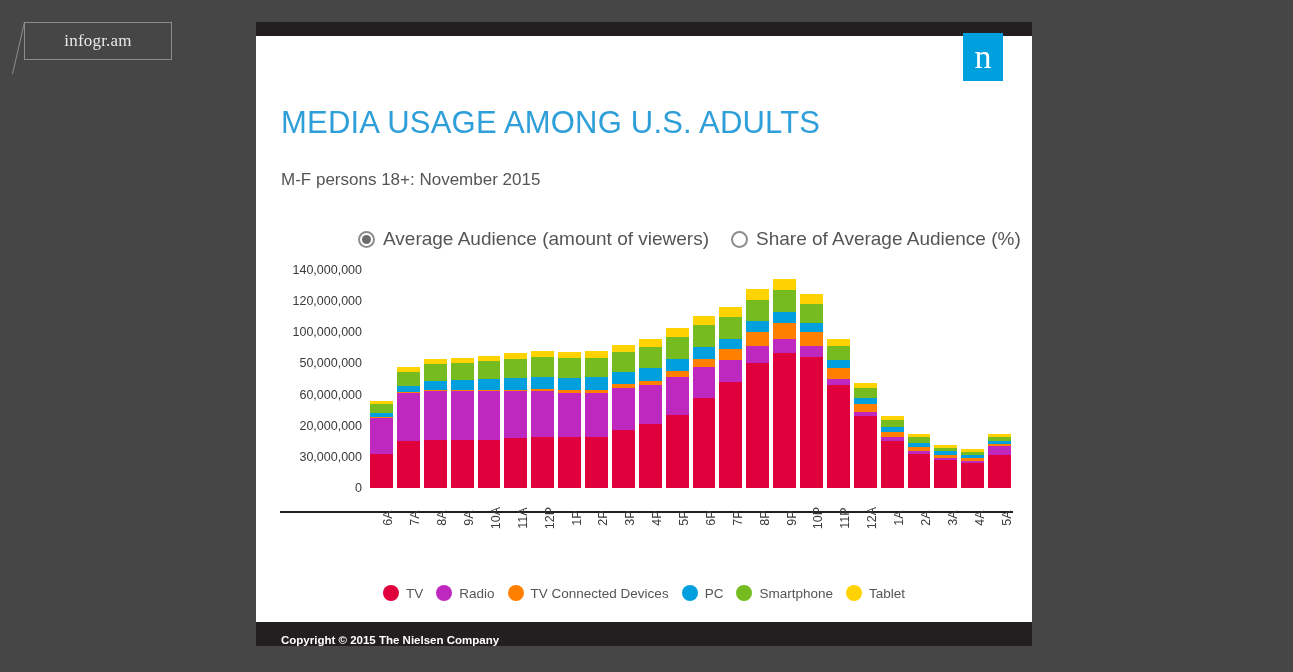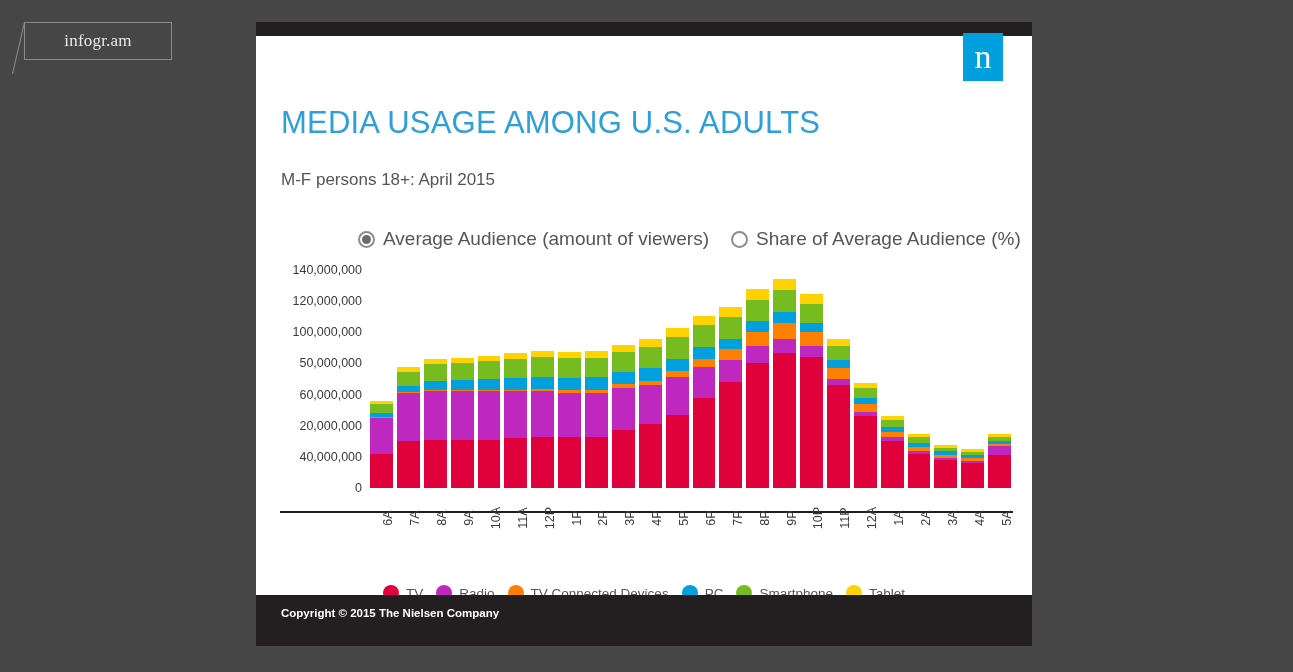--- a/index.html
+++ b/index.html
@@ -44,21 +44,21 @@
   }
   #nielsen-logo {
     position: absolute; right: 29px; top: 11px;
     width: 40px; height: 48px;
     background: #00a0df;
     color: #ffffff;
     font-family: "Liberation Serif", serif;
     font-size: 34px; line-height: 48px; text-align: center;
   }
   #footer {
-    position: absolute; left: 0; bottom: 0; width: 776px; height: 51px;
+    position: absolute; left: 0; bottom: 0; width: 776px; height: 24px;
     background: #231f20;
   }
   #footer .copy {
     position: absolute; left: 25px; top: 12px;
     color: #ffffff; font-size: 11.5px; font-weight: bold;
   }
 
   
   #chart-title {
     position: absolute; left: 25px; top: 83px;
@@ -154,42 +154,42 @@
 
   <div id="card">
 
     <div id="topbar"></div>
 
     <div id="nielsen-logo">
       <span>n</span>
     </div>
 
     <div id="chart-title">MEDIA USAGE AMONG U.S. ADULTS</div>
-    <div id="chart-subtitle">M-F persons 18+: April 2015</div>
+    <div id="chart-subtitle">M-F persons 18+: November 2015</div>
 
     <div id="mode-toggle">
         <div class="radio-option selected">
           <span class="radio-dot"></span>
           <span class="radio-label">Average Audience (amount of viewers)</span>
         </div>
         <div class="radio-option">
           <span class="radio-dot"></span>
           <span class="radio-label">Share of Average Audience (%)</span>
         </div>
       </div>
 
     <div id="plot-wrap">
       <div id="y-axis">
           <div class="ytick" style="top: 0px;">140,000,000</div>
           <div class="ytick" style="top: 31.1429px;">120,000,000</div>
           <div class="ytick" style="top: 62.2857px;">100,000,000</div>
           <div class="ytick" style="top: 93.4286px;">50,000,000</div>
           <div class="ytick" style="top: 124.571px;">60,000,000</div>
           <div class="ytick" style="top: 155.714px;">20,000,000</div>
-          <div class="ytick" style="top: 186.857px;">40,000,000</div>
+          <div class="ytick" style="top: 186.857px;">30,000,000</div>
           <div class="ytick" style="top: 218px;">0</div>
         </div>
       <div id="plot-area">
         <div id="bars">
             <div class="bar-col">
               <div class="bar-stack">
                 <div class="seg" style="background: rgb(224, 0, 60); height: 34.2571px;"></div>
                 <div class="seg" style="background: rgb(191, 40, 191); height: 35.8143px;"></div>
                 <div class="seg" style="background: rgb(255, 128, 0); height: 0.778571px;"></div>
                 <div class="seg" style="background: rgb(0, 160, 223); height: 3.89286px;"></div>

